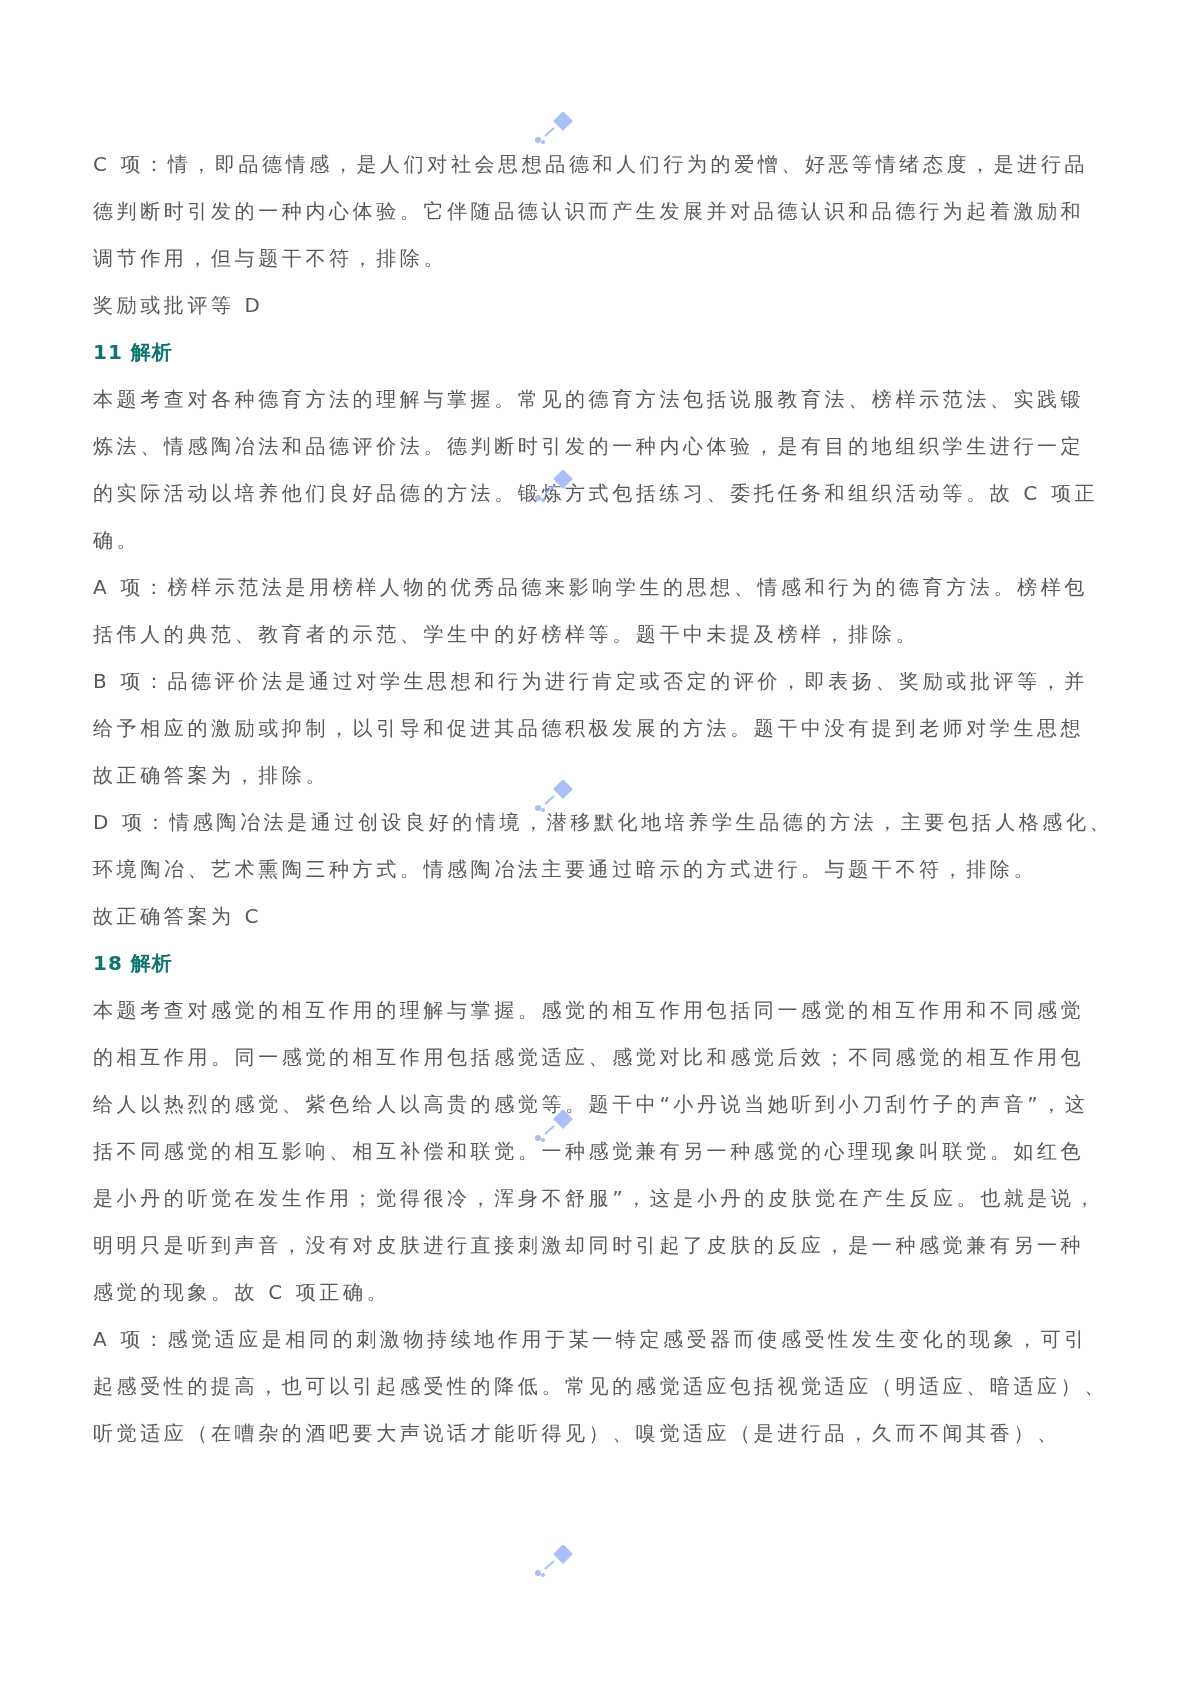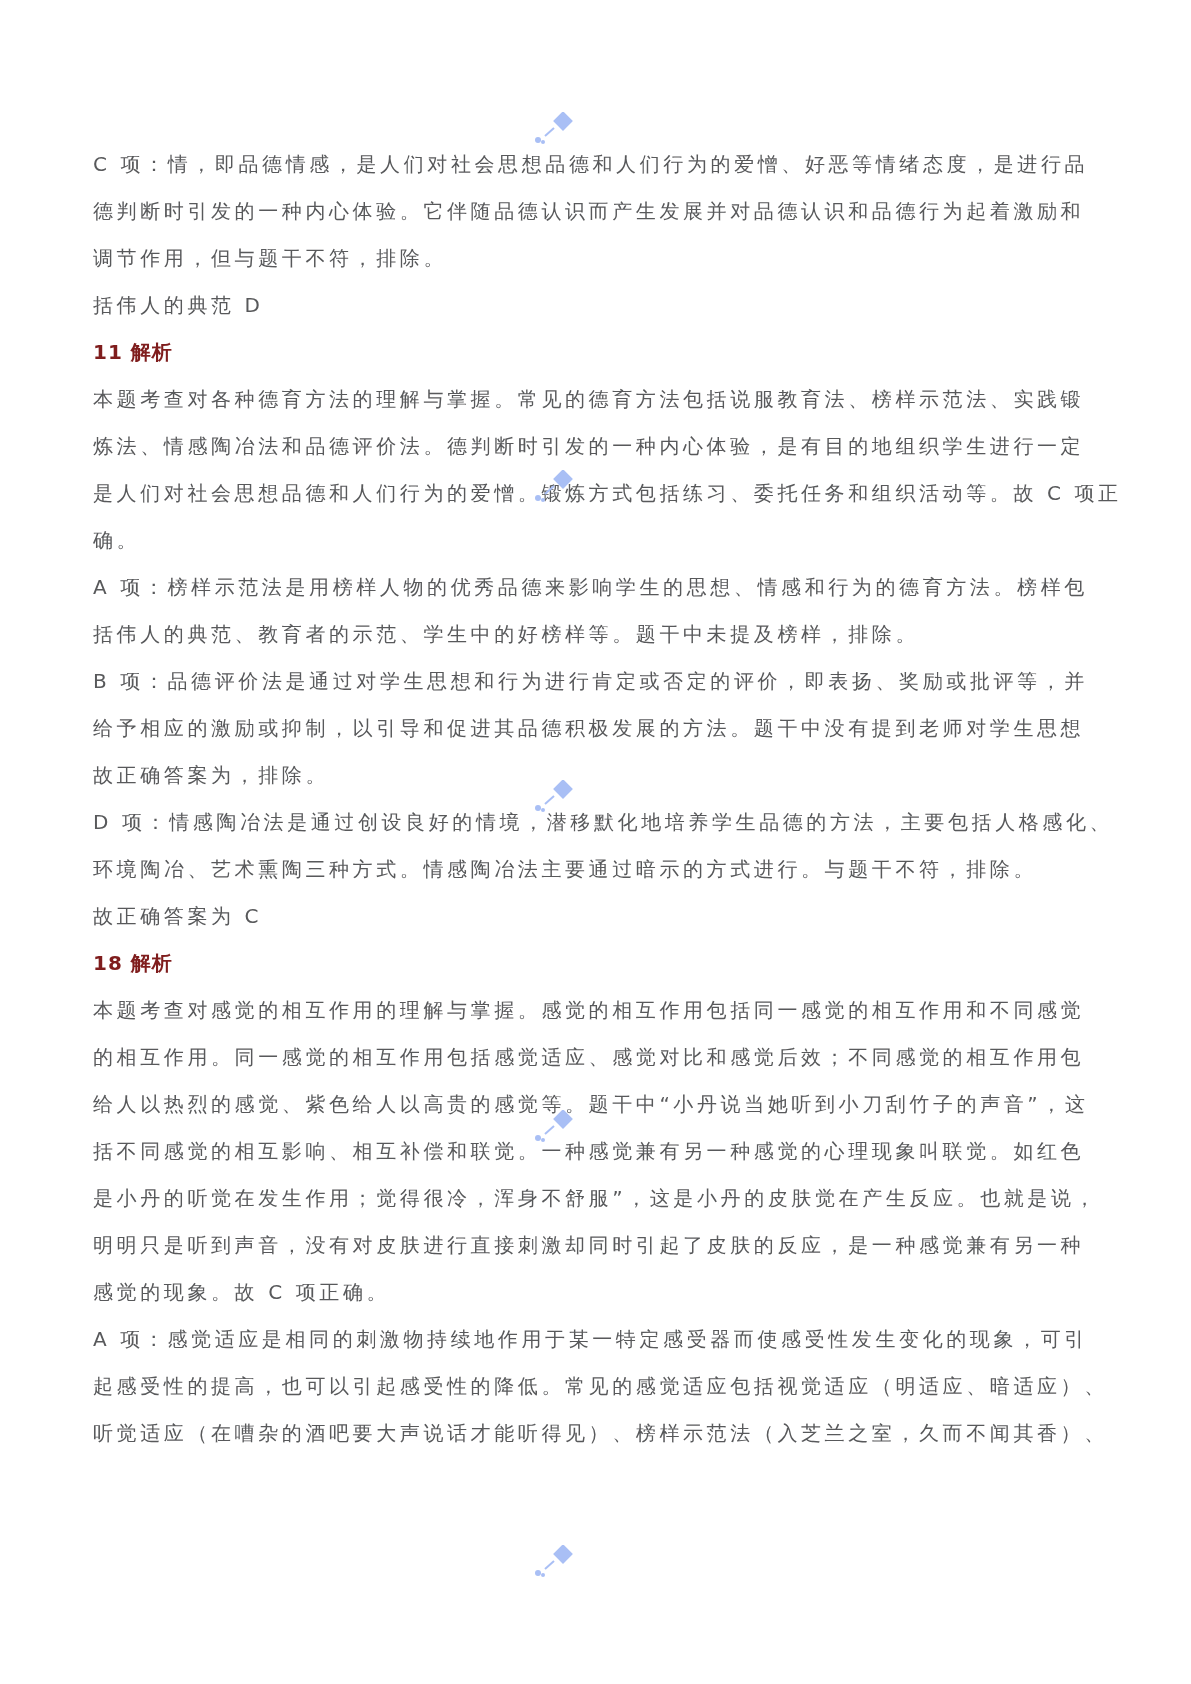--- a/index.html
+++ b/index.html
@@ -3,57 +3,57 @@
 <meta charset="utf-8">
 <style>
   html, body { margin: 0; padding: 0; background: #ffffff; }
   body { width: 1191px; height: 1684px; position: relative; overflow: hidden; }
   .page {
     position: absolute; left: 93px; top: 144px; width: 1010px;
     font-family: "DejaVu Sans", "Liberation Sans", sans-serif;
     font-size: 20px; color: #58595b; letter-spacing: 3.6px;
   }
   .line { height: 47px; line-height: 40px; white-space: nowrap; }
-  .heading { color: #7f1d1d; font-weight: bold; letter-spacing: 1px; }
+  .heading { color: #0f766e; font-weight: bold; letter-spacing: 1px; }
   .wm {
     position: absolute; width: 44px; height: 34px;
   }
 </style>
 </head>
 <body>
 
 <div class="page">
   <div class="line">C 项：情，即品德情感，是人们对社会思想品德和人们行为的爱憎、好恶等情绪态度，是进行品</div>
   <div class="line">德判断时引发的一种内心体验。它伴随品德认识而产生发展并对品德认识和品德行为起着激励和</div>
   <div class="line">调节作用，但与题干不符，排除。</div>
-  <div class="line">括伟人的典范 D</div>
+  <div class="line">奖励或批评等 D</div>
   <div class="line heading">11 解析</div>
   <div class="line">本题考查对各种德育方法的理解与掌握。常见的德育方法包括说服教育法、榜样示范法、实践锻</div>
   <div class="line">炼法、情感陶冶法和品德评价法。德判断时引发的一种内心体验，是有目的地组织学生进行一定</div>
-  <div class="line">是人们对社会思想品德和人们行为的爱憎。锻炼方式包括练习、委托任务和组织活动等。故 C 项正</div>
+  <div class="line">的实际活动以培养他们良好品德的方法。锻炼方式包括练习、委托任务和组织活动等。故 C 项正</div>
   <div class="line">确。</div>
   <div class="line">A 项：榜样示范法是用榜样人物的优秀品德来影响学生的思想、情感和行为的德育方法。榜样包</div>
   <div class="line">括伟人的典范、教育者的示范、学生中的好榜样等。题干中未提及榜样，排除。</div>
   <div class="line">B 项：品德评价法是通过对学生思想和行为进行肯定或否定的评价，即表扬、奖励或批评等，并</div>
   <div class="line">给予相应的激励或抑制，以引导和促进其品德积极发展的方法。题干中没有提到老师对学生思想</div>
   <div class="line">故正确答案为，排除。</div>
   <div class="line">D 项：情感陶冶法是通过创设良好的情境，潜移默化地培养学生品德的方法，主要包括人格感化、</div>
   <div class="line">环境陶冶、艺术熏陶三种方式。情感陶冶法主要通过暗示的方式进行。与题干不符，排除。</div>
   <div class="line">故正确答案为 C</div>
   <div class="line heading">18 解析</div>
   <div class="line">本题考查对感觉的相互作用的理解与掌握。感觉的相互作用包括同一感觉的相互作用和不同感觉</div>
   <div class="line">的相互作用。同一感觉的相互作用包括感觉适应、感觉对比和感觉后效；不同感觉的相互作用包</div>
   <div class="line">给人以热烈的感觉、紫色给人以高贵的感觉等。题干中“小丹说当她听到小刀刮竹子的声音”，这</div>
   <div class="line">括不同感觉的相互影响、相互补偿和联觉。一种感觉兼有另一种感觉的心理现象叫联觉。如红色</div>
   <div class="line">是小丹的听觉在发生作用；觉得很冷，浑身不舒服”，这是小丹的皮肤觉在产生反应。也就是说，</div>
   <div class="line">明明只是听到声音，没有对皮肤进行直接刺激却同时引起了皮肤的反应，是一种感觉兼有另一种</div>
   <div class="line">感觉的现象。故 C 项正确。</div>
   <div class="line">A 项：感觉适应是相同的刺激物持续地作用于某一特定感受器而使感受性发生变化的现象，可引</div>
   <div class="line">起感受性的提高，也可以引起感受性的降低。常见的感觉适应包括视觉适应（明适应、暗适应）、</div>
-  <div class="line">听觉适应（在嘈杂的酒吧要大声说话才能听得见）、榜样示范法（入芝兰之室，久而不闻其香）、</div>
+  <div class="line">听觉适应（在嘈杂的酒吧要大声说话才能听得见）、嗅觉适应（是进行品，久而不闻其香）、</div>
 </div>
 
 <svg class="wm" style="left:532px;top:112px" viewBox="0 0 44 34">
   <g fill="#a9bff5">
     <rect x="24" y="2" width="14" height="14" transform="rotate(45 31 9)"></rect>
     <circle cx="6" cy="28" r="3"></circle>
       <circle cx="11" cy="30" r="2"></circle>
     <path d="M13 24 L22 16" stroke="#a9bff5" stroke-width="2"></path>
   </g>
 </svg>

